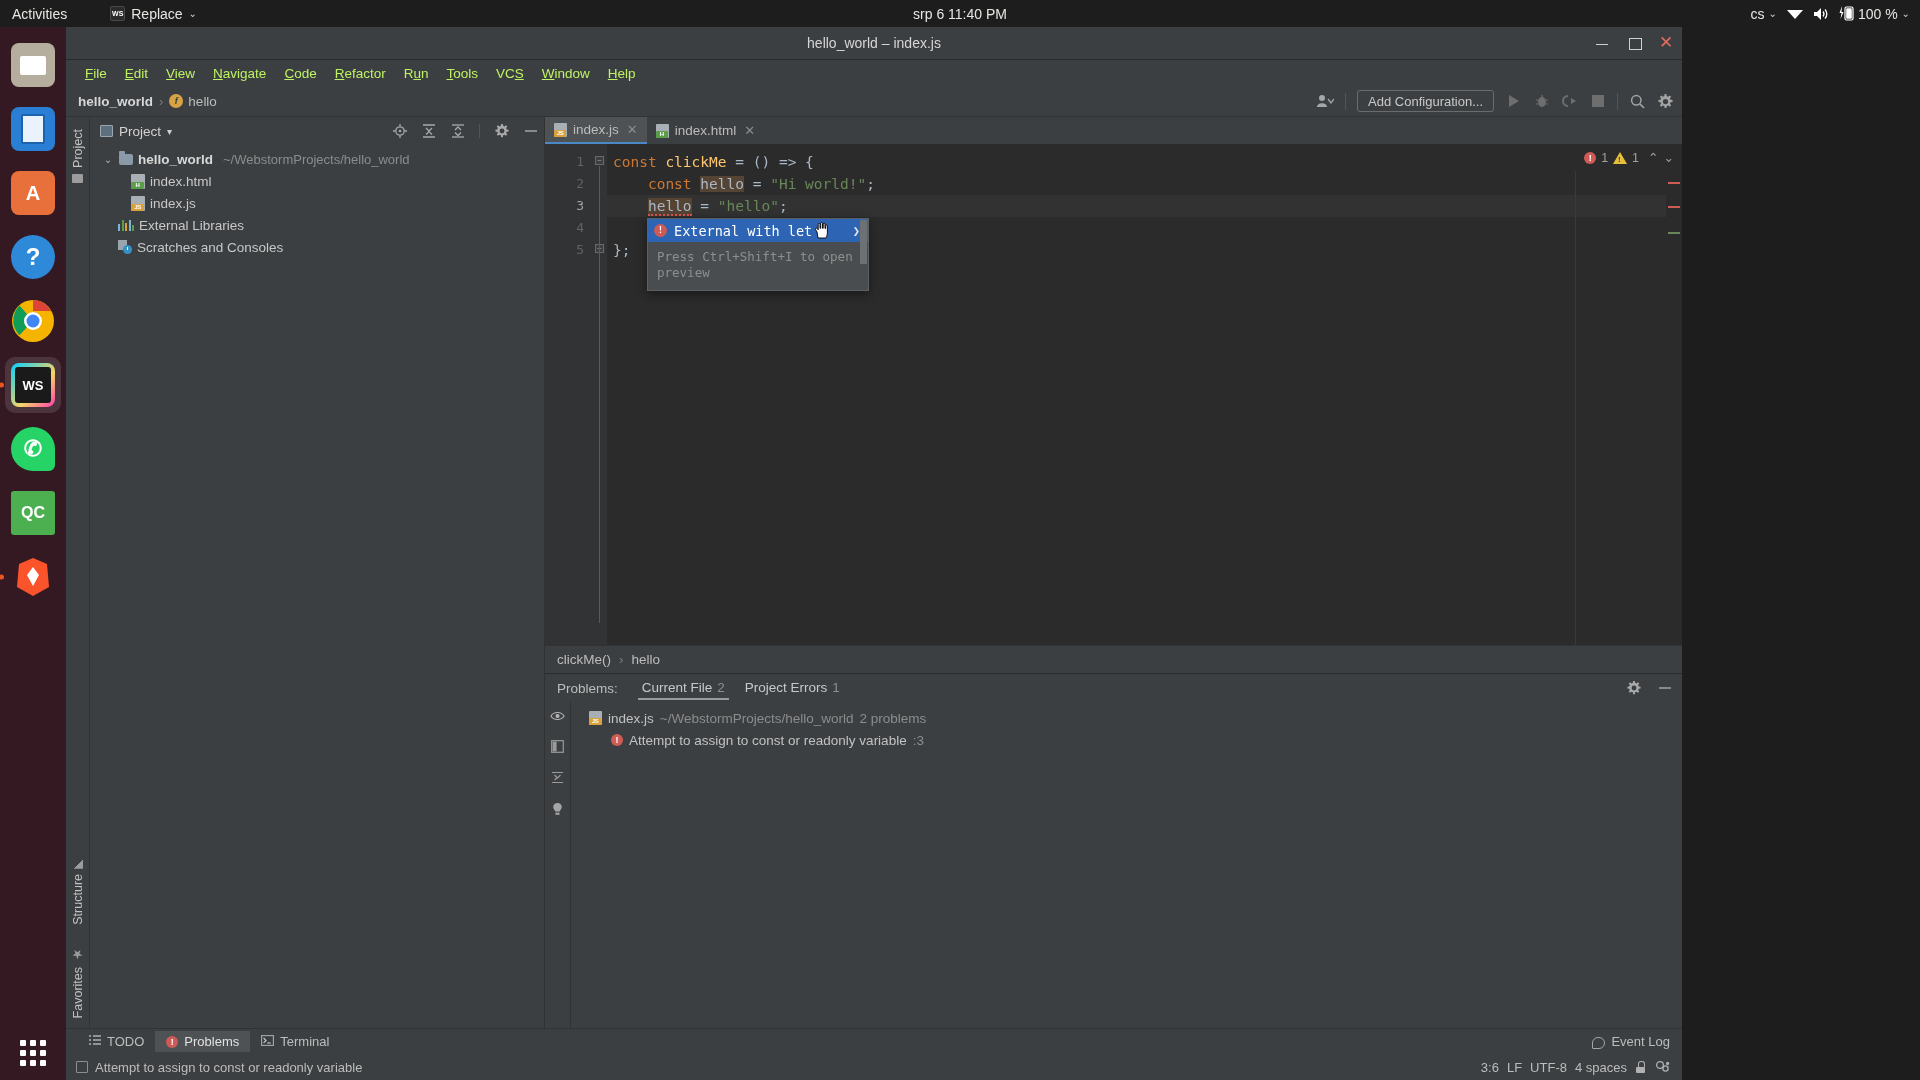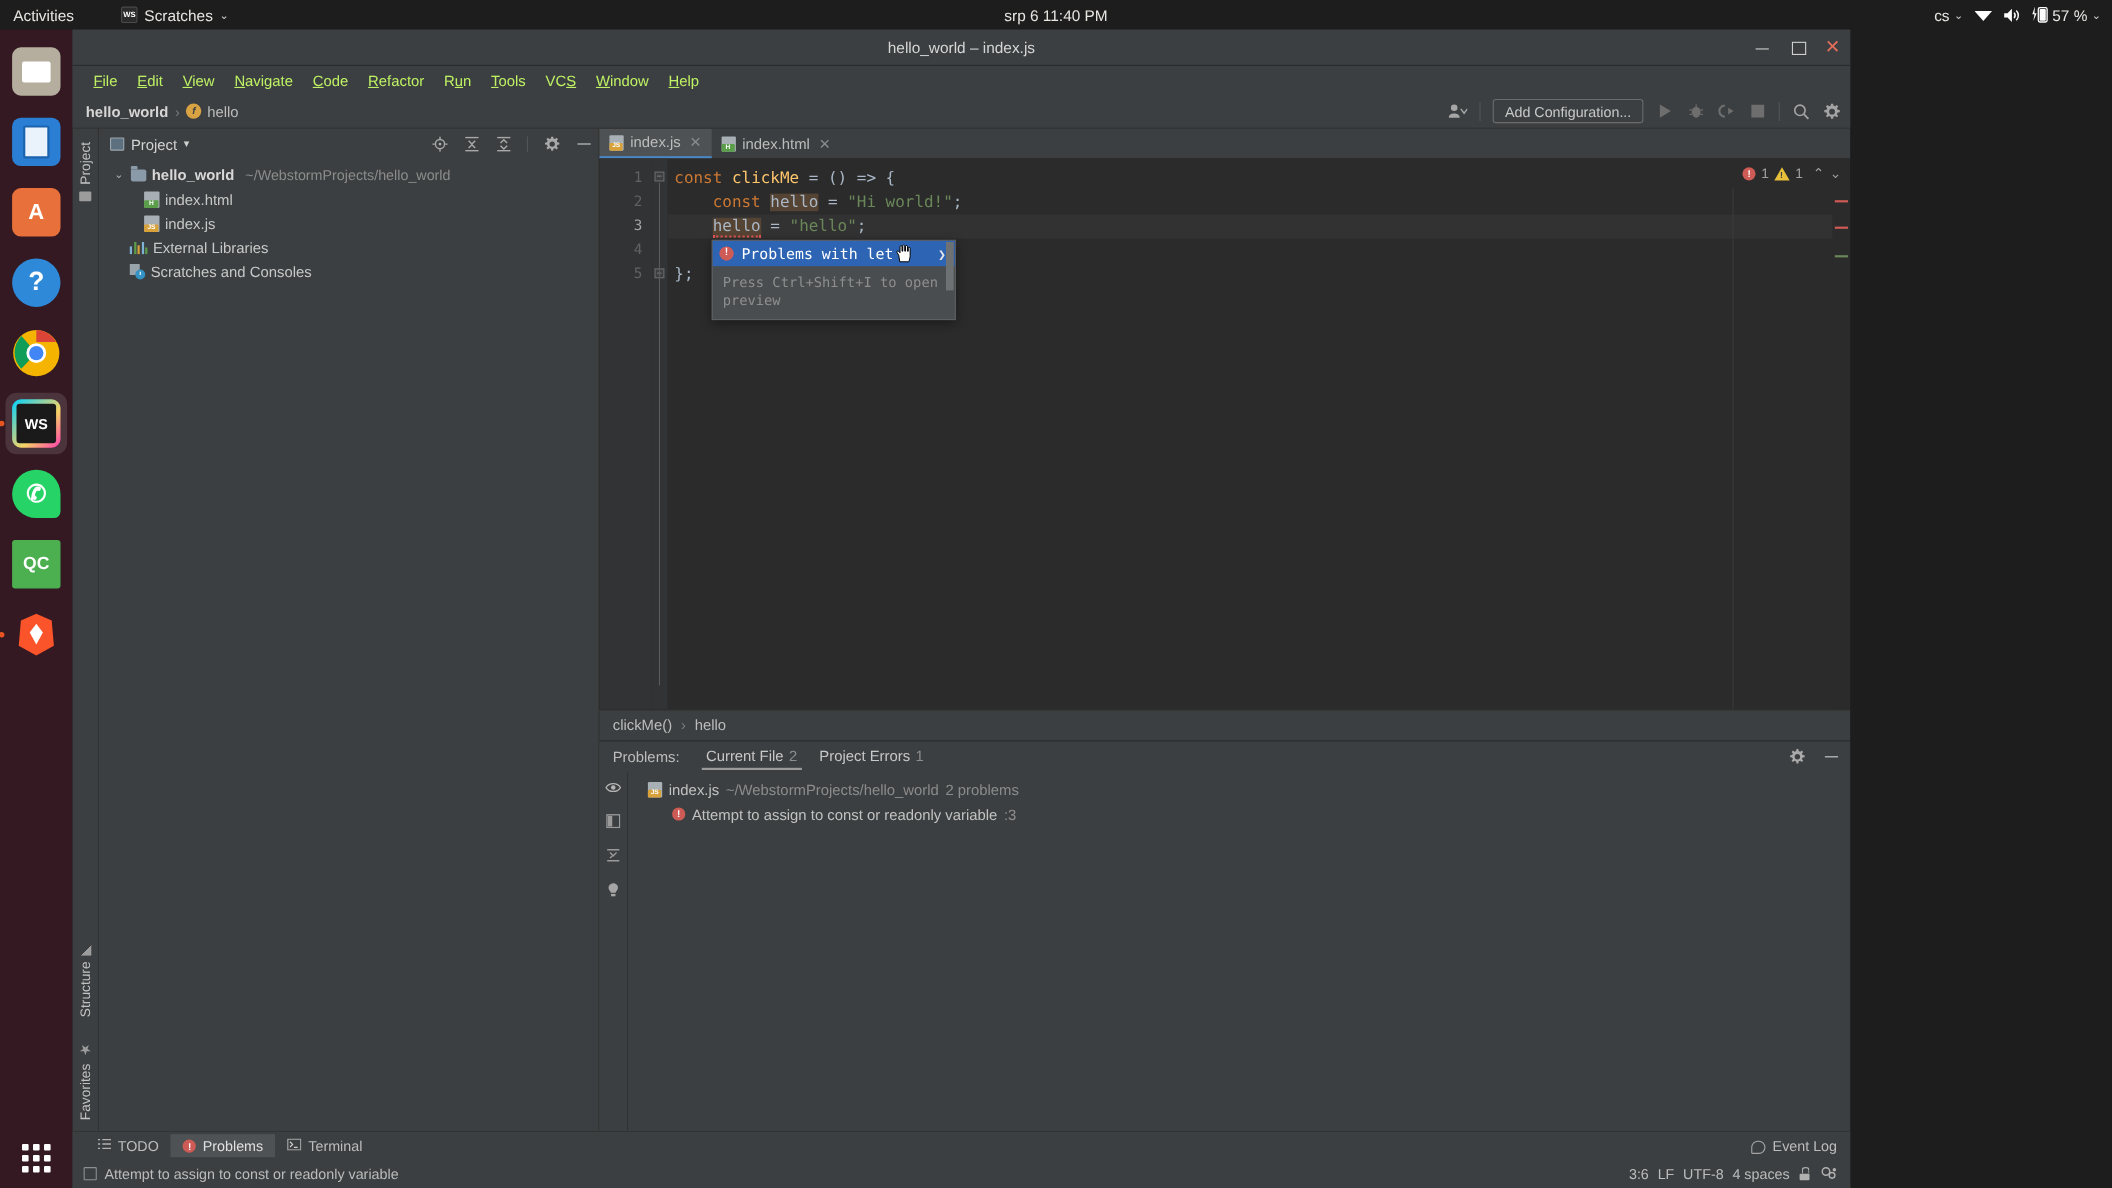--- a/index.html
+++ b/index.html
@@ -256,21 +256,21 @@
 </style>
 </head>
 <body>
 
 <div id="root">
 
   <div class="gnome-topbar">
     <div class="gnome-activities">Activities</div>
     <div class="gnome-appmenu">
       <span class="ws-mini">WS</span>
-      <span>Scratches</span>
+      <span>Replace</span>
       <span class="chevron">⌄</span>
     </div>
     <div class="gnome-clock">srp 6  11:40 PM</div>
     <div class="gnome-tray">
       <span class="tray-item">
         <span>cs</span>
         <span class="chevron">⌄</span>
       </span>
       <svg class="wifi-ico" viewBox="0 0 16 11">
         <path d="M0 2 L8 11 L16 2 Z" fill="#ffffff"></path>
@@ -279,21 +279,21 @@
         <path d="M1 5 H4 L8 1 V13 L4 9 H1 Z" fill="#ffffff"></path>
         <path d="M10 4.5 A4 4 0 0 1 10 9.5" stroke="#fff" stroke-width="1.3" fill="none"></path>
         <path d="M12 2.5 A6.5 6.5 0 0 1 12 11.5" stroke="#fff" stroke-width="1.3" fill="none"></path>
       </svg>
       <span class="tray-item">
         <svg class="bat-ico" viewBox="0 0 16 15">
           <path d="M4 0 L1.5 7 H3.5 L2.5 13 L5.5 6 H3.5 Z" fill="#fff"></path>
           <rect x="7" y="1" width="8" height="13" rx="1.5" fill="none" stroke="#fff" stroke-width="1.2"></rect>
           <rect x="8.2" y="2.2" width="5.6" height="10.6" rx="0.8" fill="#fff"></rect>
         </svg>
-        <span>57 %</span>
+        <span>100 %</span>
         <span class="chevron">⌄</span>
       </span>
     </div>
   </div>
 
   <div class="dock">
 
     <div class="dock-item">
       <div class="dock-ico" style="background:#b5ad9e;">
         <div style="width:26px;height:19px;background:#fff;border-radius:2px;"></div>
@@ -583,21 +583,21 @@
               <div class="cl-row">    <span class="k-key">const</span> <span class="k-var k-hl">hello</span> <span class="k-pn">=</span> <span class="k-str">"Hi world!"</span><span class="k-pn">;</span></div>
               <div class="cl-row hl">    <span class="k-var k-hl k-err">hello</span> <span class="k-pn">=</span> <span class="k-str">"hello"</span><span class="k-pn">;</span></div>
               <div class="cl-row">    <span class="k-ital">c</span></div>
               <div class="cl-row"><span class="k-pn">};</span></div>
 
               <div class="right-margin" style="left:968px;"></div>
 
               <div class="intent-pop" style="left:40px; top:74px;">
                 <div class="intent-row">
                   <span class="bulb">!</span>
-                  <span>Problems with let</span>
+                  <span>External with let</span>
                   <span class="intent-arrow">❯</span>
                   <svg class="cursor-hand" viewBox="0 0 15 17">
                     <path d="M4 16 L3 10 L1.5 7.5 C1 6.5 2 5.6 2.9 6.4 L4.2 7.8 L4.2 2.2 C4.2 1 6 1 6 2.2 L6 6.3 L6.7 6.3 L6.7 1.4 C6.7 0.3 8.5 0.3 8.5 1.4 L8.5 6.3 L9.2 6.3 L9.2 2 C9.2 0.9 11 0.9 11 2 L11 6.4 L11.7 6.4 L11.7 3.6 C11.7 2.6 13.4 2.6 13.4 3.6 L13.4 10 C13.4 13.5 12 16 12 16 Z" fill="#ffffff" stroke="#000000" stroke-width="0.9"></path>
                   </svg>
                 </div>
                 <div class="intent-scroll"></div>
                 <div class="intent-hint">Press Ctrl+Shift+I to open preview</div>
               </div>
             </div>
 

